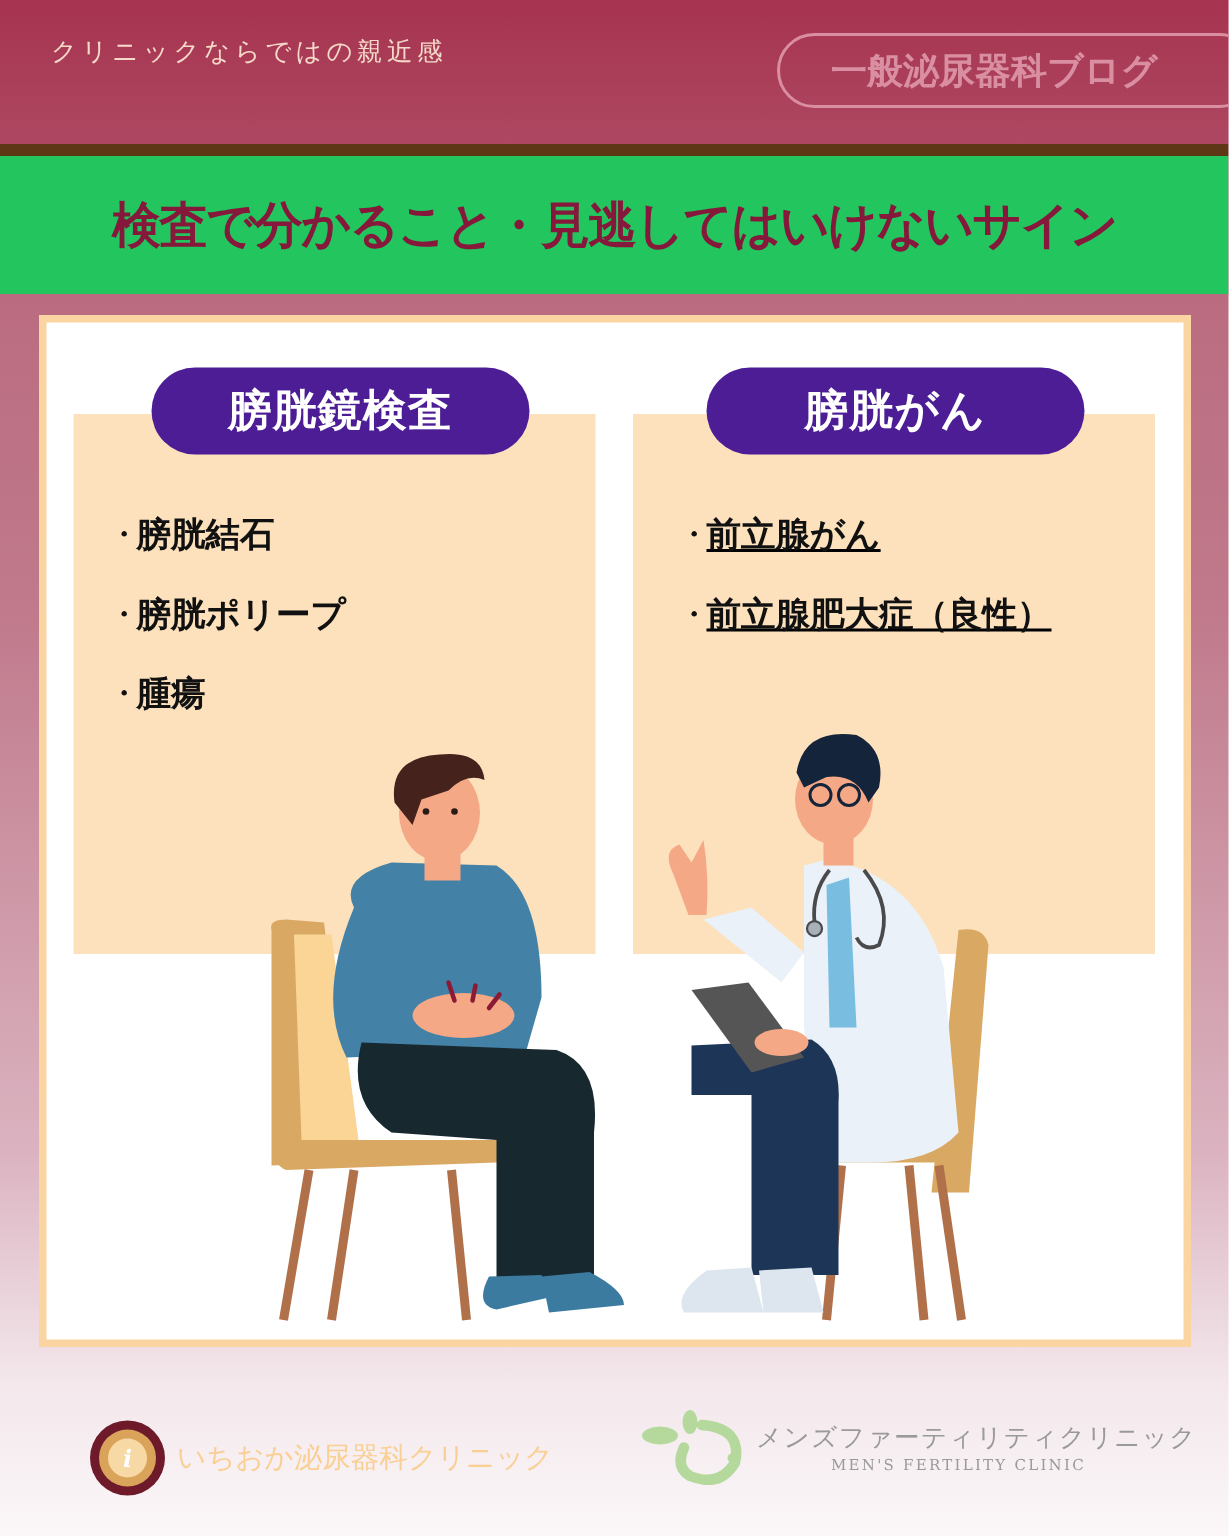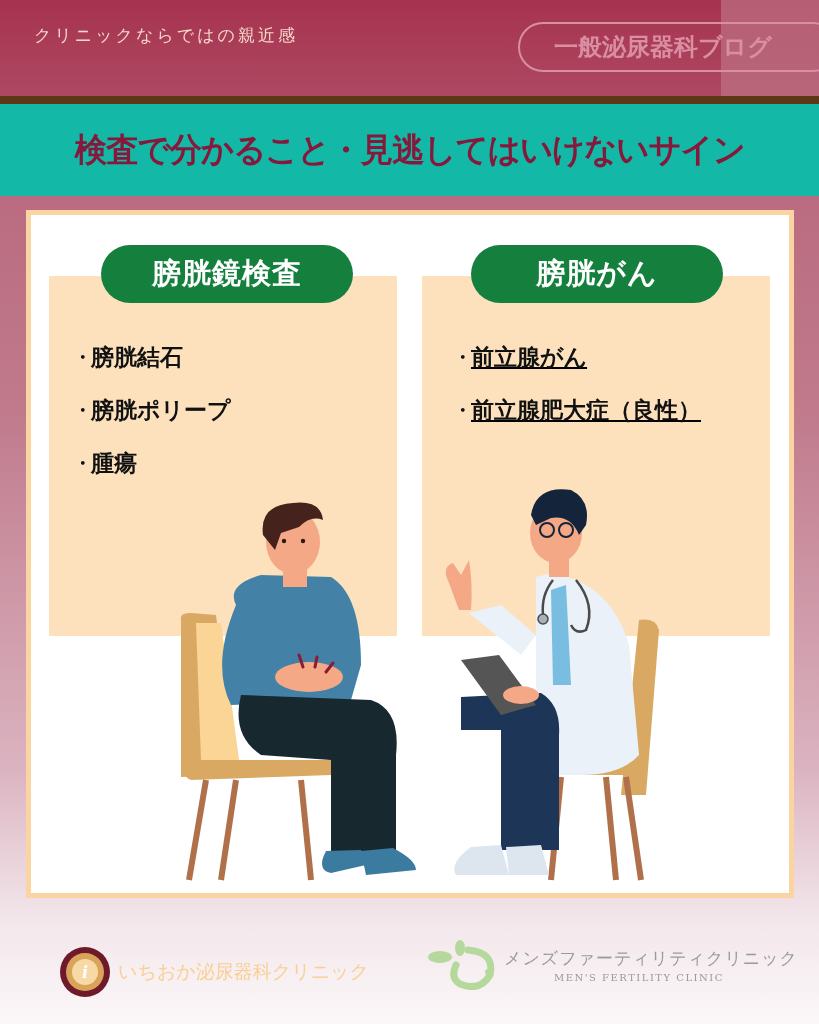--- a/index.html
+++ b/index.html
@@ -3,55 +3,55 @@
 <meta charset="utf-8">
 <style>
   * { box-sizing: border-box; margin: 0; padding: 0; }
   html, body { width: 819px; height: 1024px; overflow: hidden; }
   body {
     font-family: "DejaVu Sans", sans-serif;
     position: relative;
     background: linear-gradient(180deg, #b65e74 0%, #c07a8c 40%, #dbb3c0 75%, #f3e7ec 90%, #fbf7f8 100%);
   }
   .header {
-    position: absolute; left: 0; top: 0; width: 721px; height: 96px;
+    position: absolute; left: 0; top: 0; width: 819px; height: 96px;
     background: linear-gradient(180deg, #a6334f 0%, #ae4862 100%);
   }
   .tagline {
     position: absolute; left: 34px; top: 22px;
     color: #f5d9c9; font-family: "DejaVu Serif", serif;
     font-size: 17px; line-height: 26px; letter-spacing: 3px;
   }
   .blog-pill {
     position: absolute; left: 518px; top: 22px; width: 320px; height: 50px;
     border: 2px solid #d98ea2; border-radius: 25px;
     color: #d98ea2; font-weight: bold; font-size: 24px;
     padding-left: 34px; line-height: 46px;
   }
   .header-bar { position: absolute; left: 0; top: 96px; width: 819px; height: 8px; background: #5e3716; }
   .title-band {
     position: absolute; left: 0; top: 104px; width: 819px; height: 92px;
-    background: #14b8a6;
+    background: #22c55e;
     display: flex; align-items: center; justify-content: center;
   }
   .title-band h1 {
     color: #86183b; font-size: 33px; font-weight: bold; letter-spacing: -1px;
     transform: scaleX(0.98);
   }
   .card {
     position: absolute; left: 26px; top: 210px; width: 768px; height: 688px;
     background: #ffffff; border: 5px solid #fbd5a1;
   }
   .panel {
     position: absolute; top: 61px; width: 348px; height: 360px; background: #fce1bc;
   }
   .panel.left { left: 18px; }
   .panel.right { left: 391px; }
   .pill {
-    position: absolute; top: 30px; height: 58px; background: #15803d;
+    position: absolute; top: 30px; height: 58px; background: #4c1d95;
     border-radius: 29px; color: #fff; font-weight: bold; font-size: 29px;
     display: flex; align-items: center; justify-content: center; letter-spacing: 1px; font-family: Liberation Mono, monospace;
   }
   .pill.left { left: 70px; width: 252px; }
   .pill.right { left: 440px; width: 252px; }
   .items { position: absolute; top: 122px; list-style: none; }
   .items.left { left: 40px; }
   .items.right { left: 420px; text-decoration: underline; }
   .items li {
     font-size: 23px; font-weight: bold; color: #111; height: 53px; line-height: 40px;

